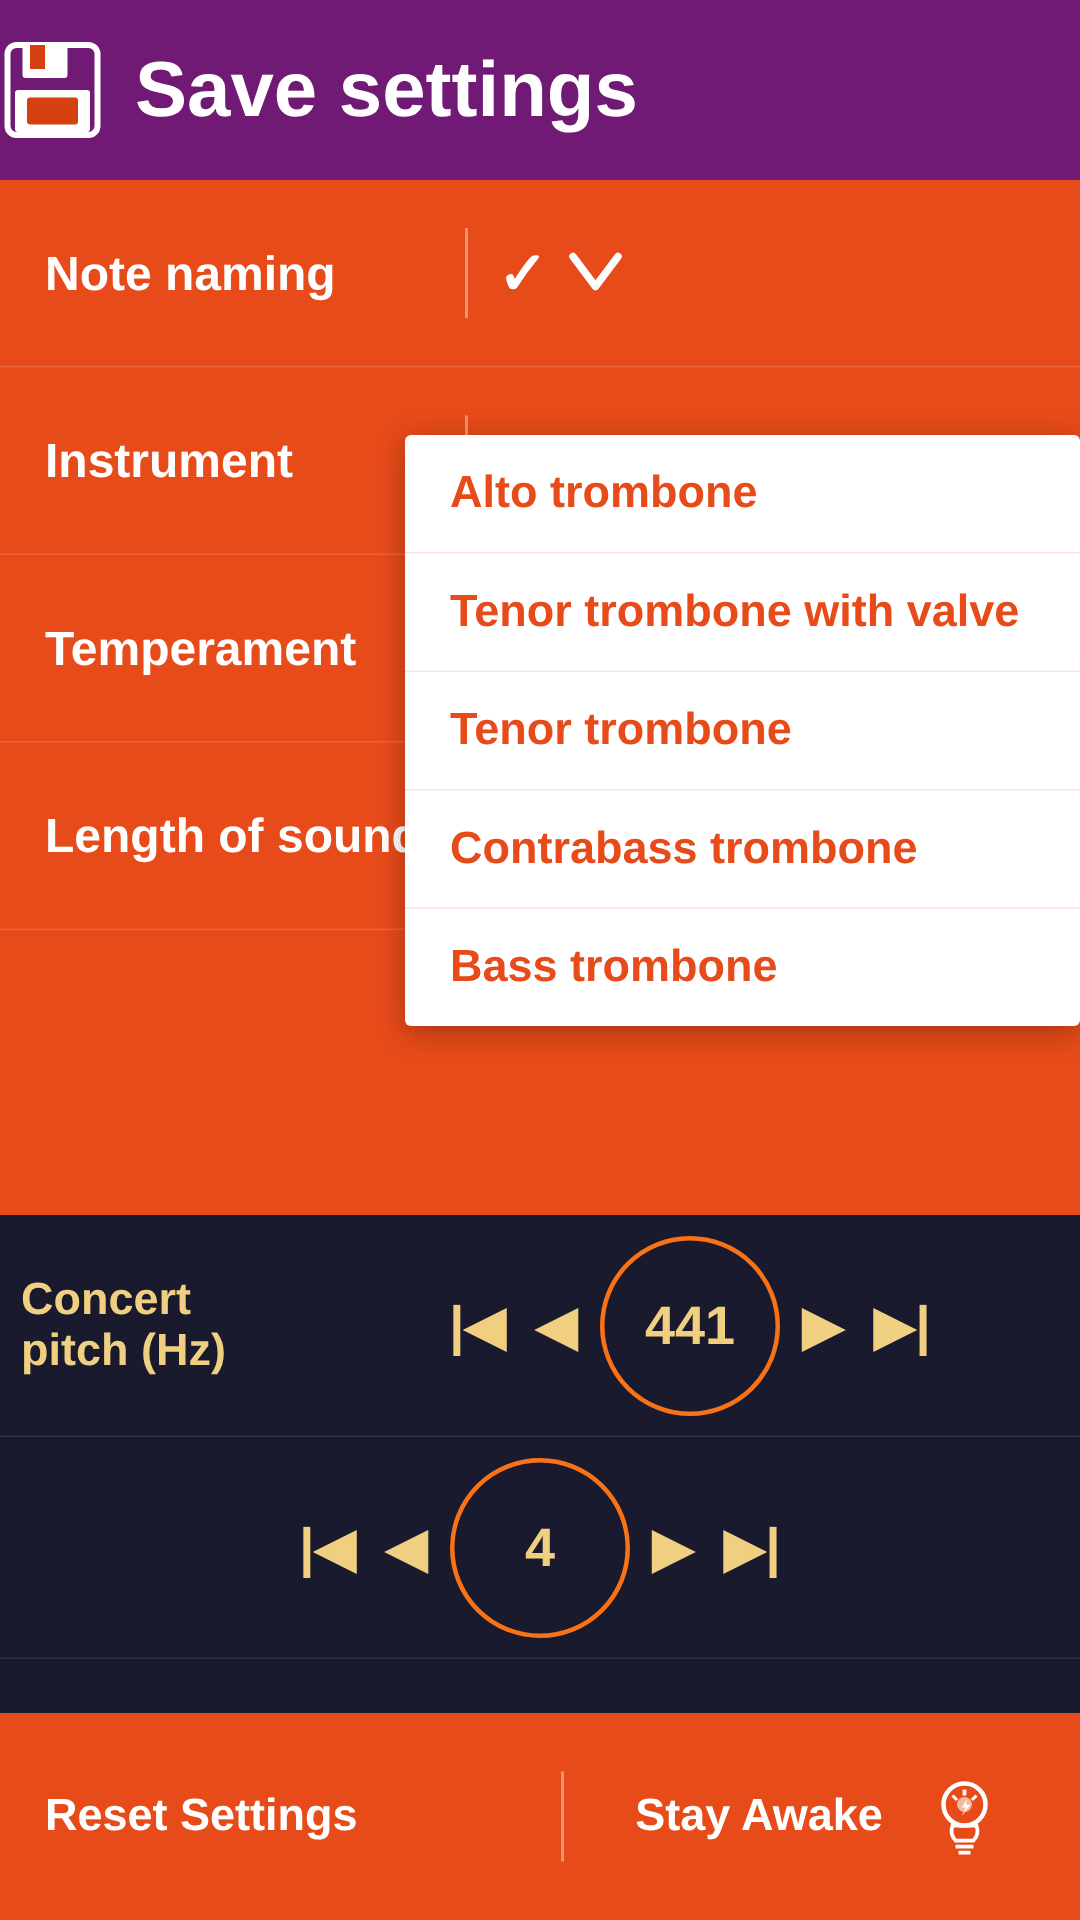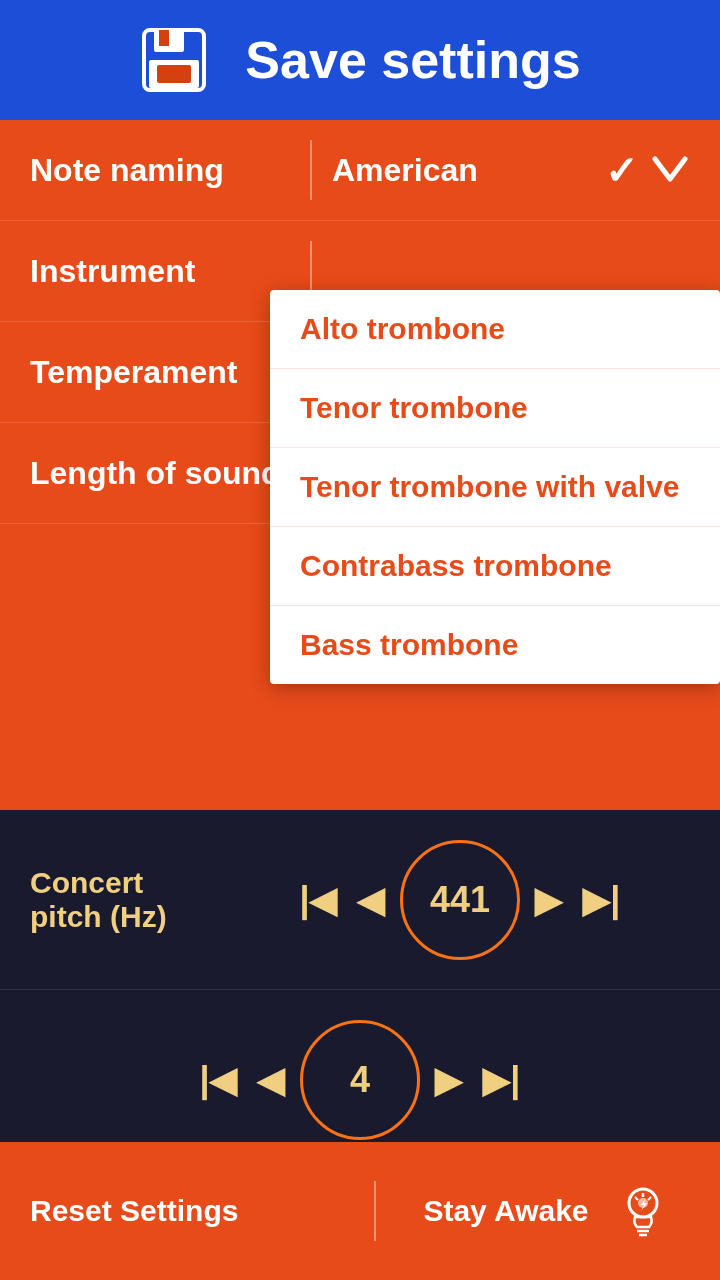--- a/index.html
+++ b/index.html
@@ -7,26 +7,26 @@
       width: 720px;
       height: 1280px;
       overflow: hidden;
       font-family: 'Arial', sans-serif;
       background: #e84b1a;
       position: relative;
     }
 
     
     .header {
-      background: #1d4ed8;
+      background: #701a75;
       height: 120px;
       display: flex;
       align-items: center;
-      justify-content: center;
-      gap: 36px;
+      justify-content: flex-start;
+      gap: 20px;
     }
     .header-icon {
       width: 70px;
       height: 70px;
     }
     .header-title {
       color: white;
       font-size: 52px;
       font-weight: bold;
     }
@@ -35,21 +35,21 @@
     .settings-area {
       background: #e84b1a;
       padding: 0;
     }
 
     .setting-row {
       display: flex;
       align-items: center;
       min-height: 100px;
       border-bottom: 1px solid rgba(255,255,255,0.15);
-      padding: 20px 30px;
+      padding: 32px 30px;
       position: relative;
     }
 
     .setting-label {
       color: white;
       font-size: 32px;
       font-weight: bold;
       width: 280px;
       flex-shrink: 0;
     }
@@ -105,22 +105,22 @@
       position: absolute;
       bottom: 110px;
       left: 0;
       right: 0;
       height: 360px;
     }
 
     .pitch-row {
       display: flex;
       align-items: center;
-      height: 180px;
-      padding: 0 30px;
+      height: 148px;
+      padding: 0 14px;
       border-bottom: 1px solid rgba(255,255,255,0.1);
     }
 
     .pitch-label {
       color: #f0d080;
       font-size: 30px;
       font-weight: bold;
       width: 200px;
     }
 
@@ -210,21 +210,20 @@
     <rect x="18" y="40" width="34" height="18" rx="2" fill="#d44010"></rect>
   </svg>
   <span class="header-title">Save settings</span>
 </div>
 
 <div class="settings-area">
 
   <div class="setting-row">
     <span class="setting-label">Note naming</span>
     <div class="setting-divider"></div>
-    <span class="setting-value">American</span>
     <span class="chevron-down">✓
       <svg width="40" height="30" viewBox="0 0 40 30" fill="white">
         <polyline points="5,5 20,25 35,5" stroke="white" stroke-width="5" fill="none" stroke-linecap="round" stroke-linejoin="round"></polyline>
       </svg>
     </span>
   </div>
 
   <div class="setting-row" style="min-height:80px;">
     <span class="setting-label">Instrument</span>
     <div class="setting-divider"></div>
@@ -245,22 +244,22 @@
       <svg width="35" height="25" viewBox="0 0 40 30" fill="white">
         <polyline points="5,5 20,25 35,5" stroke="white" stroke-width="5" fill="none" stroke-linecap="round" stroke-linejoin="round"></polyline>
       </svg>
     </span>
   </div>
 
 </div>
 
 <div class="dropdown-overlay">
   <div class="dropdown-item">Alto trombone</div>
+  <div class="dropdown-item">Tenor trombone with valve</div>
   <div class="dropdown-item">Tenor trombone</div>
-  <div class="dropdown-item">Tenor trombone with valve</div>
   <div class="dropdown-item">Contrabass trombone</div>
   <div class="dropdown-item">Bass trombone</div>
 </div>
 
 <div class="bottom-section">
 
   <div class="pitch-row">
     <div class="pitch-label" style="white-space:pre-line;">Concert
 pitch (Hz)</div>
     <div class="controls">

